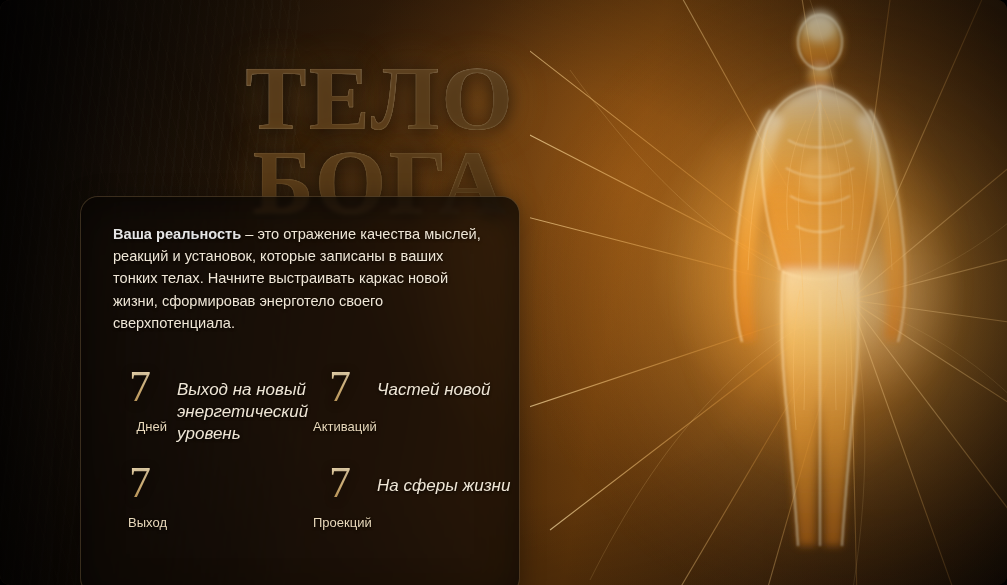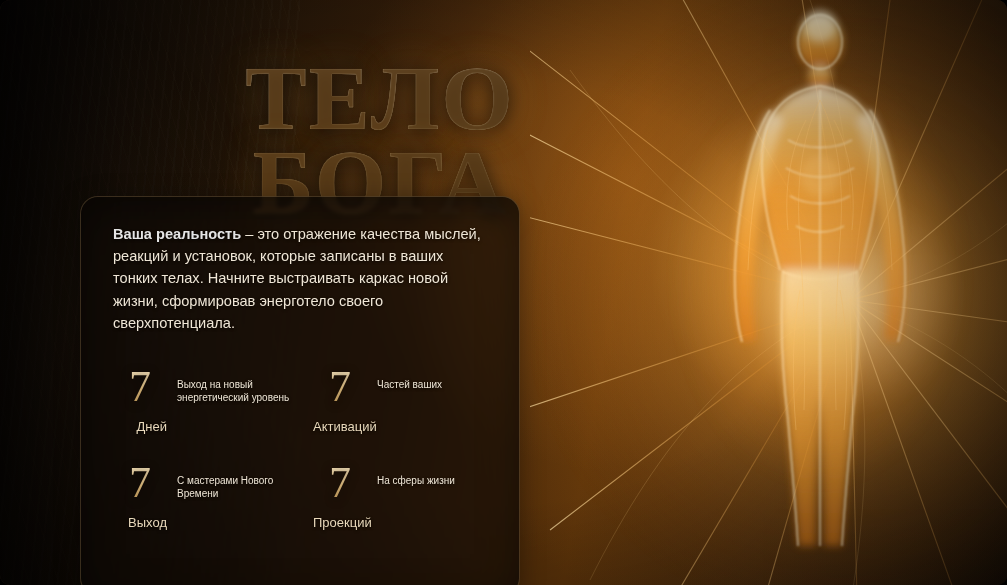--- a/index.html
+++ b/index.html
@@ -162,24 +162,25 @@
   }
   .stat-unit {
     margin-top: 10px;
     font-size: 13px;
     color: #e9d9bb;
     text-shadow: 0 1px 3px rgba(0,0,0,0.75);
     text-align: right;
   }
   .stat-desc {
     padding-top: 14px;
-    font-size: 10px;
+    font-size: 17px;
     line-height: 1.28;
     color: #efe6d6;
     text-shadow: 0 1px 3px rgba(0,0,0,0.75);
+    font-style: italic;
   }
 </style>
 </head>
 <body>
 
 <div class="stage">
 
   <div class="bg-base"></div>
   <div class="bg-left-texture"></div>
 
@@ -306,29 +307,28 @@
           <div class="stat-unit">Дней</div>
         </div>
         <div class="stat-desc">Выход на новый энергетический уровень</div>
       </div>
 
       <div class="stat">
         <div class="stat-num-col">
           <div class="stat-num">7</div>
           <div class="stat-unit">Активаций</div>
         </div>
-        <div class="stat-desc">Частей ваших</div>
+        <div class="stat-desc">Частей новой</div>
       </div>
 
       <div class="stat">
         <div class="stat-num-col">
           <div class="stat-num">7</div>
           <div class="stat-unit">Выход</div>
         </div>
-        <div class="stat-desc">С мастерами Нового Времени</div>
       </div>
 
       <div class="stat">
         <div class="stat-num-col">
           <div class="stat-num">7</div>
           <div class="stat-unit">Проекций</div>
         </div>
         <div class="stat-desc">На сферы жизни</div>
       </div>
 

